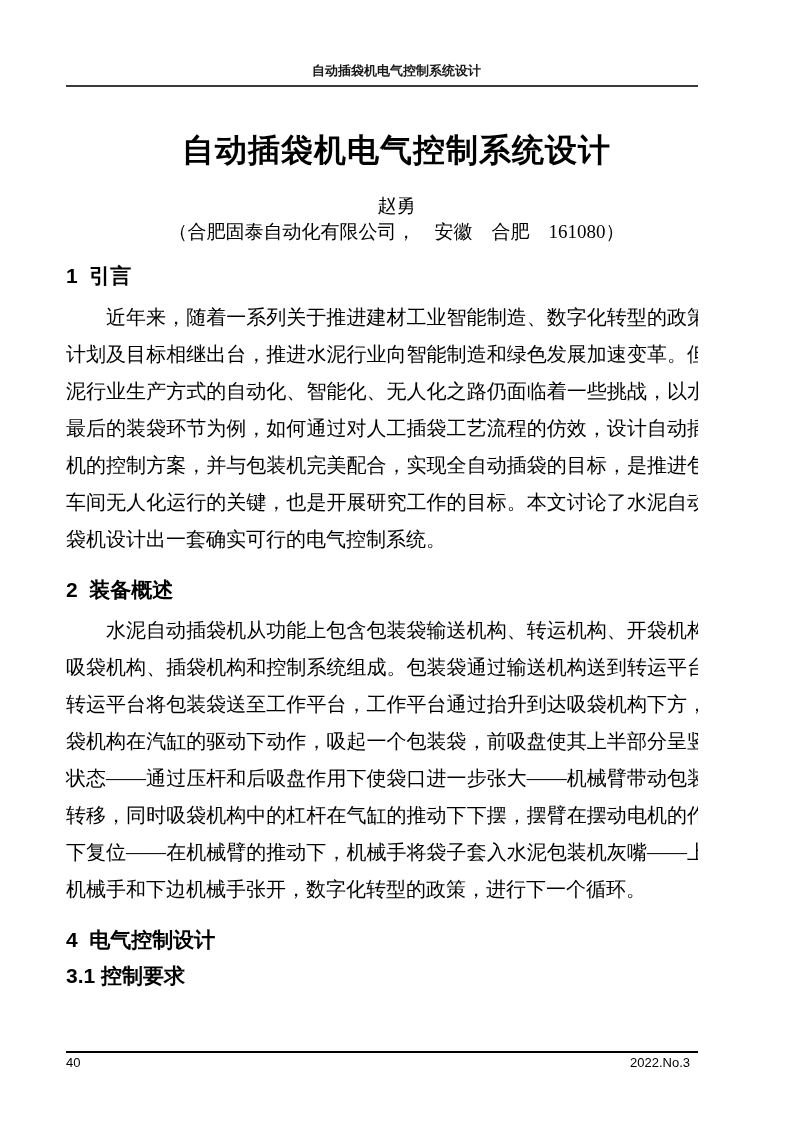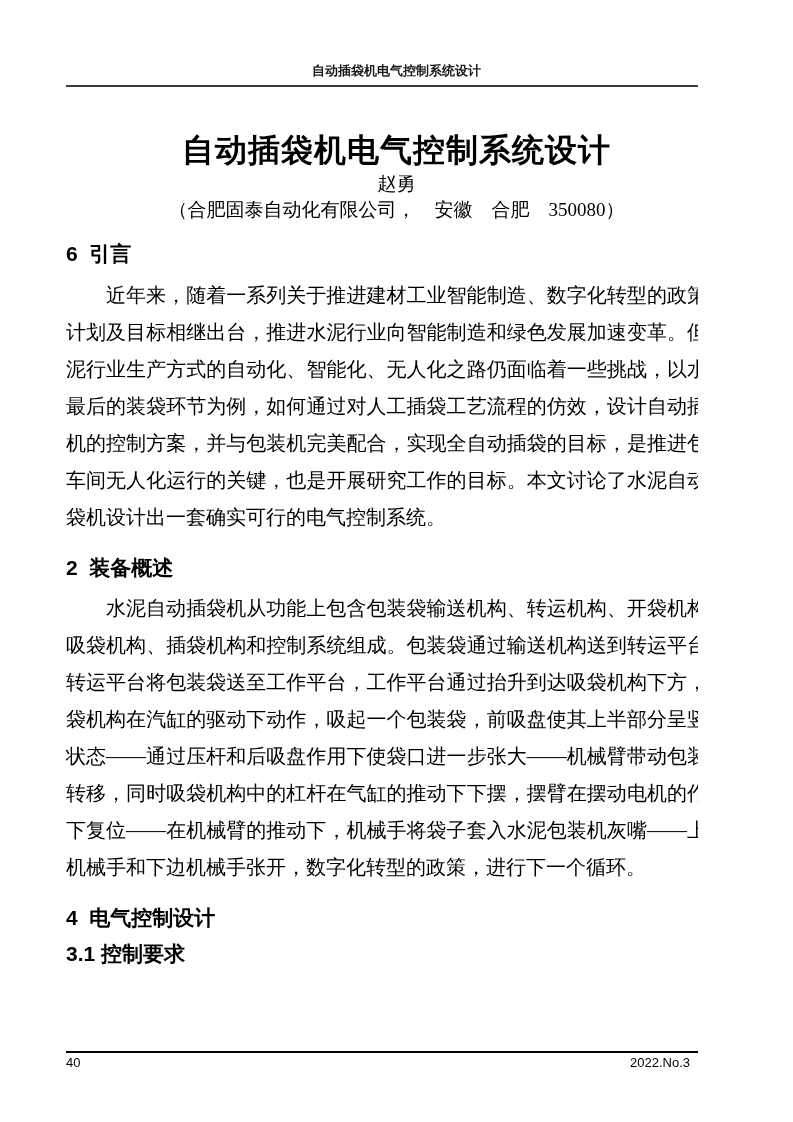--- a/index.html
+++ b/index.html
@@ -33,20 +33,21 @@
   .article-title {
     margin: 42px 0 0 0;
     font-family: "Liberation Sans", "DejaVu Sans", sans-serif;
     font-weight: bold;
     font-size: 32px;
     line-height: 42px;
     text-align: center;
     letter-spacing: 1px;
   }
   .author {
+    margin-top: 22px;
     font-size: 19px;
     line-height: 25px;
     text-align: center;
   }
   .affiliation {
     margin-top: 1px;
     font-size: 19px;
     line-height: 25px;
     text-align: center;
     white-space: pre-wrap;
@@ -108,23 +109,23 @@
 <div class="page">
   <div class="content">
 
     <div class="running-header">自动插袋机电气控制系统设计</div>
     <div class="header-rule"></div>
 
     <h1 class="article-title">自动插袋机电气控制系统设计</h1>
 
     <div class="author">赵勇</div>
 
-    <div class="affiliation">（合肥固泰自动化有限公司，　安徽　合肥　350080）</div>
+    <div class="affiliation">（合肥固泰自动化有限公司，　安徽　合肥　161080）</div>
 
-    <h2 class="sec-heading">6  引言</h2>
+    <h2 class="sec-heading">1  引言</h2>
     <p class="body-para" id="para-1">近年来，随着一系列关于推进建材工业智能制造、数字化转型的政策、计划及目标相继出台，推进水泥行业向智能制造和绿色发展加速变革。但水泥行业生产方式的自动化、智能化、无人化之路仍面临着一些挑战，以水泥最后的装袋环节为例，如何通过对人工插袋工艺流程的仿效，设计自动插袋机的控制方案，并与包装机完美配合，实现全自动插袋的目标，是推进包装车间无人化运行的关键，也是开展研究工作的目标。本文讨论了水泥自动插袋机设计出一套确实可行的电气控制系统。</p>
 
     <h2 class="sec-heading">2  装备概述</h2>
     <p class="body-para">水泥自动插袋机从功能上包含包装袋输送机构、转运机构、开袋机构、吸袋机构、插袋机构和控制系统组成。包装袋通过输送机构送到转运平台，转运平台将包装袋送至工作平台，工作平台通过抬升到达吸袋机构下方，吸袋机构在汽缸的驱动下动作，吸起一个包装袋，前吸盘使其上半部分呈竖直状态——通过压杆和后吸盘作用下使袋口进一步张大——机械臂带动包装袋转移，同时吸袋机构中的杠杆在气缸的推动下下摆，摆臂在摆动电机的作用下复位——在机械臂的推动下，机械手将袋子套入水泥包装机灰嘴——上边机械手和下边机械手张开，数字化转型的政策，进行下一个循环。</p>
 
     <h2 class="sec-heading">4  电气控制设计</h2>
 
     <h3 class="subsec-heading">3.1 控制要求</h3>
 
   </div>

